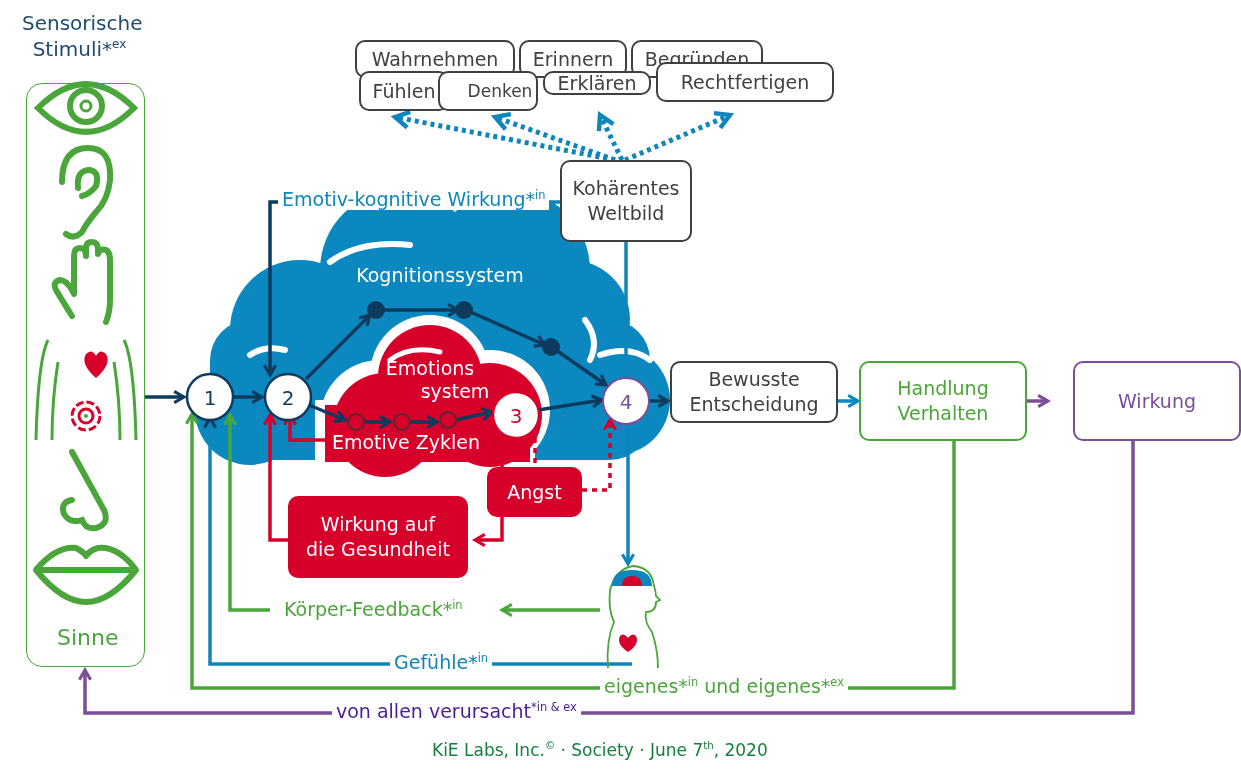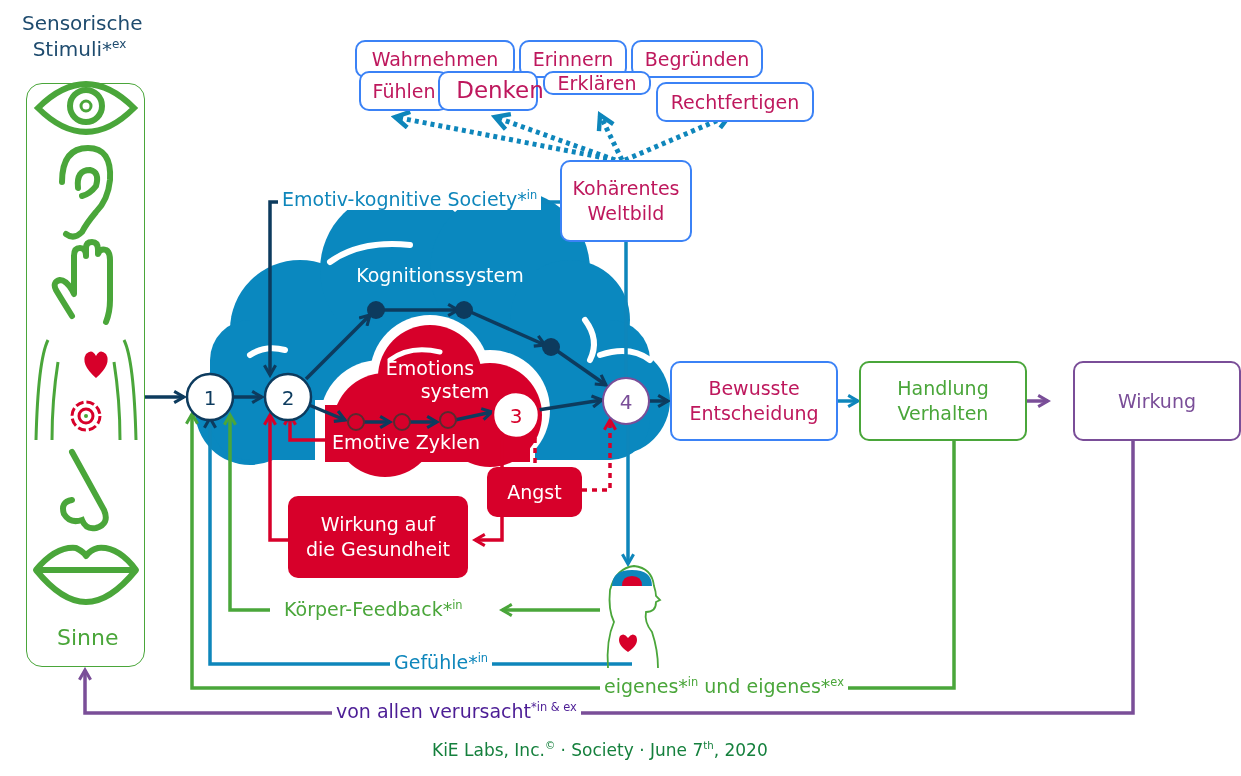--- a/index.html
+++ b/index.html
@@ -1,20 +1,20 @@
 <!DOCTYPE html>
 <html><head>
 <meta charset="utf-8">
 <style>
   html, body { margin:0; padding:0; background:#ffffff; }
   body { width:1241px; height:776px; position:relative; overflow:hidden; font-family:"Liberation Sans", sans-serif; }
   svg#diagram { position:absolute; left:0; top:0; }
   .t { font-family:"DejaVu Sans", sans-serif; }
   .box { position:absolute; box-sizing:border-box; border-radius:10px; background:#fff; display:flex; align-items:center; justify-content:center; text-align:center; font-family:"DejaVu Sans", sans-serif; line-height:1.3; }
-  .blue-box { border:2px solid #3b82f6; color:#be185d; }
+  .blue-box { border:2px solid #404040; color:#404040; }
   .green-box { border:2px solid #4aa63a; color:#4aa63a; }
   .purple-box { border:2px solid #7a4e98; color:#7a4e98; }
   .red-box { background:#d7002a; color:#fff; border:none; }
   .lbl { position:absolute; white-space:nowrap; font-family:"DejaVu Sans", sans-serif; background:#fff; padding:0 4px; }
   .lbl sup { font-size:0.6em; vertical-align:super; line-height:0; }
   .sense-panel { position:absolute; left:26px; top:83px; width:119px; height:584px; border:1.5px solid #4aa63a; border-radius:16px; box-sizing:border-box; }
 </style>
 </head>
 <body>
 
@@ -189,34 +189,34 @@
   <div><span>Stimuli*</span><sup style="font-size:12px;">ex</sup></div>
 </div>
 
 <div class="sense-panel"></div>
 <div class="lbl" style="left:53px; top:625px; font-size:22px; color:#4aa63a; background:transparent;">Sinne</div>
 
 <div class="box blue-box" style="left:355px; top:40px; width:160px; height:38px; font-size:19px;">Wahrnehmen</div>
 <div class="box blue-box" style="left:519px; top:40px; width:108px; height:38px; font-size:19px;">Erinnern</div>
 <div class="box blue-box" style="left:631px; top:40px; width:132px; height:38px; font-size:19px;">Begründen</div>
 <div class="box blue-box" style="left:343px; top:71px; width:90px; height:40px; font-size:19px;margin-left:16px;">Fühlen</div>
-<div class="box blue-box" style="left:438px; top:71px; width:100px; height:40px; font-size:23px;padding-left:24px;">Denken</div>
+<div class="box blue-box" style="left:438px; top:71px; width:100px; height:40px; font-size:17px;padding-left:24px;">Denken</div>
 <div class="box blue-box" style="left:543px; top:71px; width:108px; height:24px; font-size:19px;">Erklären</div>
-<div class="box blue-box" style="left:656px; top:82px; width:158px; height:40px; font-size:19px;">Rechtfertigen</div>
+<div class="box blue-box" style="left:656px; top:62px; width:178px; height:40px; font-size:19px;">Rechtfertigen</div>
 
 <div class="box blue-box" style="left:560px; top:160px; width:132px; height:82px; font-size:19px; flex-direction:column;">
   <div>Kohärentes</div>
   <div>Weltbild</div>
 </div>
 
 <div class="lbl" style="left:278px; top:188px; font-size:19px; color:#0e86bb;">
-  <span>Emotiv-kognitive Society*</span><sup>in</sup>
-</div>
-
-<div class="box blue-box" style="left:670px; top:361px; width:168px; height:80px; font-size:19px; flex-direction:column;">
+  <span>Emotiv-kognitive Wirkung*</span><sup>in</sup>
+</div>
+
+<div class="box blue-box" style="left:670px; top:361px; width:168px; height:62px; font-size:19px; flex-direction:column;">
   <div>Bewusste</div>
   <div>Entscheidung</div>
 </div>
 <div class="box green-box" style="left:859px; top:361px; width:168px; height:80px; font-size:19px; flex-direction:column;">
   <div>Handlung</div>
   <div>Verhalten</div>
 </div>
 <div class="box purple-box" style="left:1073px; top:361px; width:168px; height:80px; font-size:19px;">Wirkung</div>
 
 <div class="box red-box" style="left:487px; top:467px; width:95px; height:50px; font-size:19px;">Angst</div>

